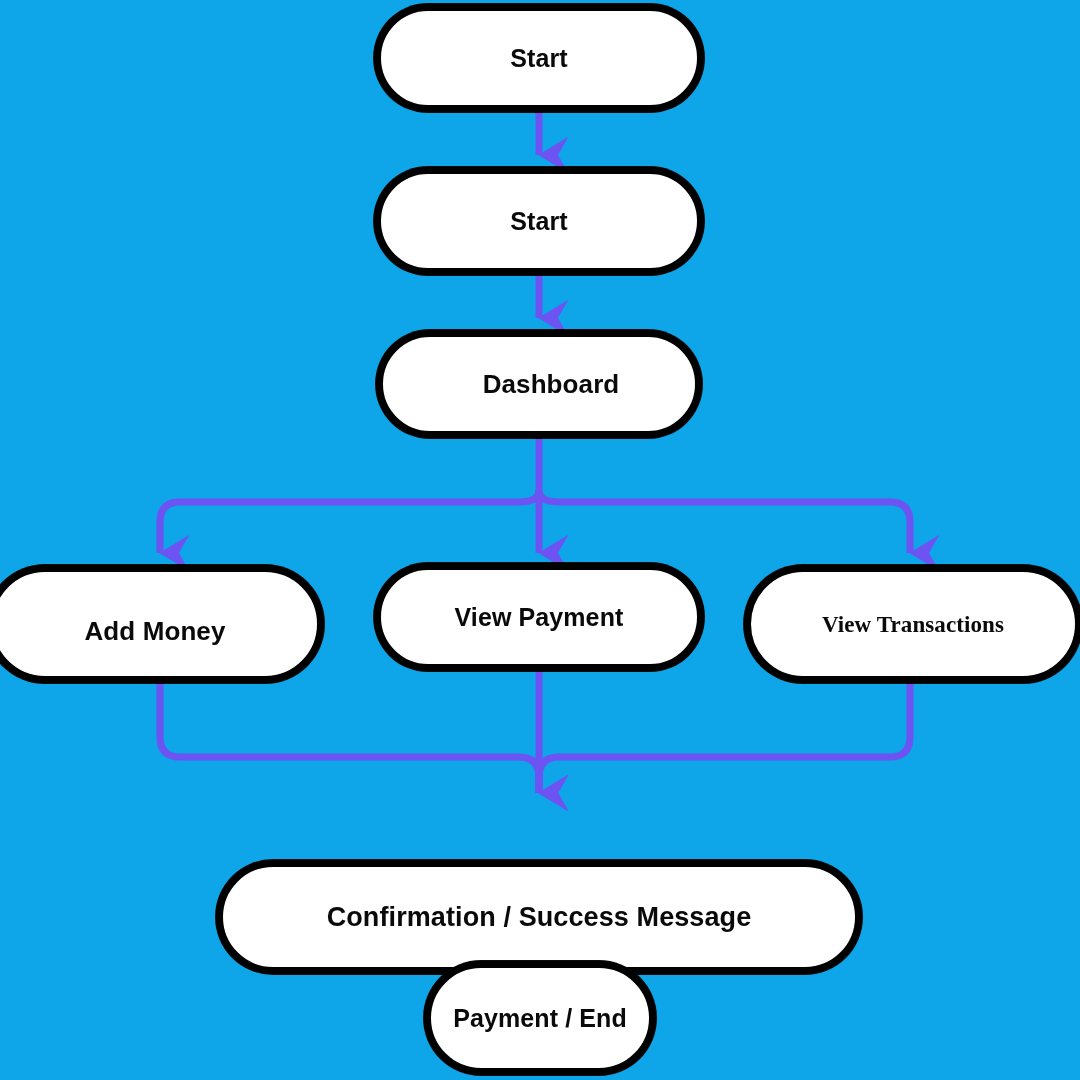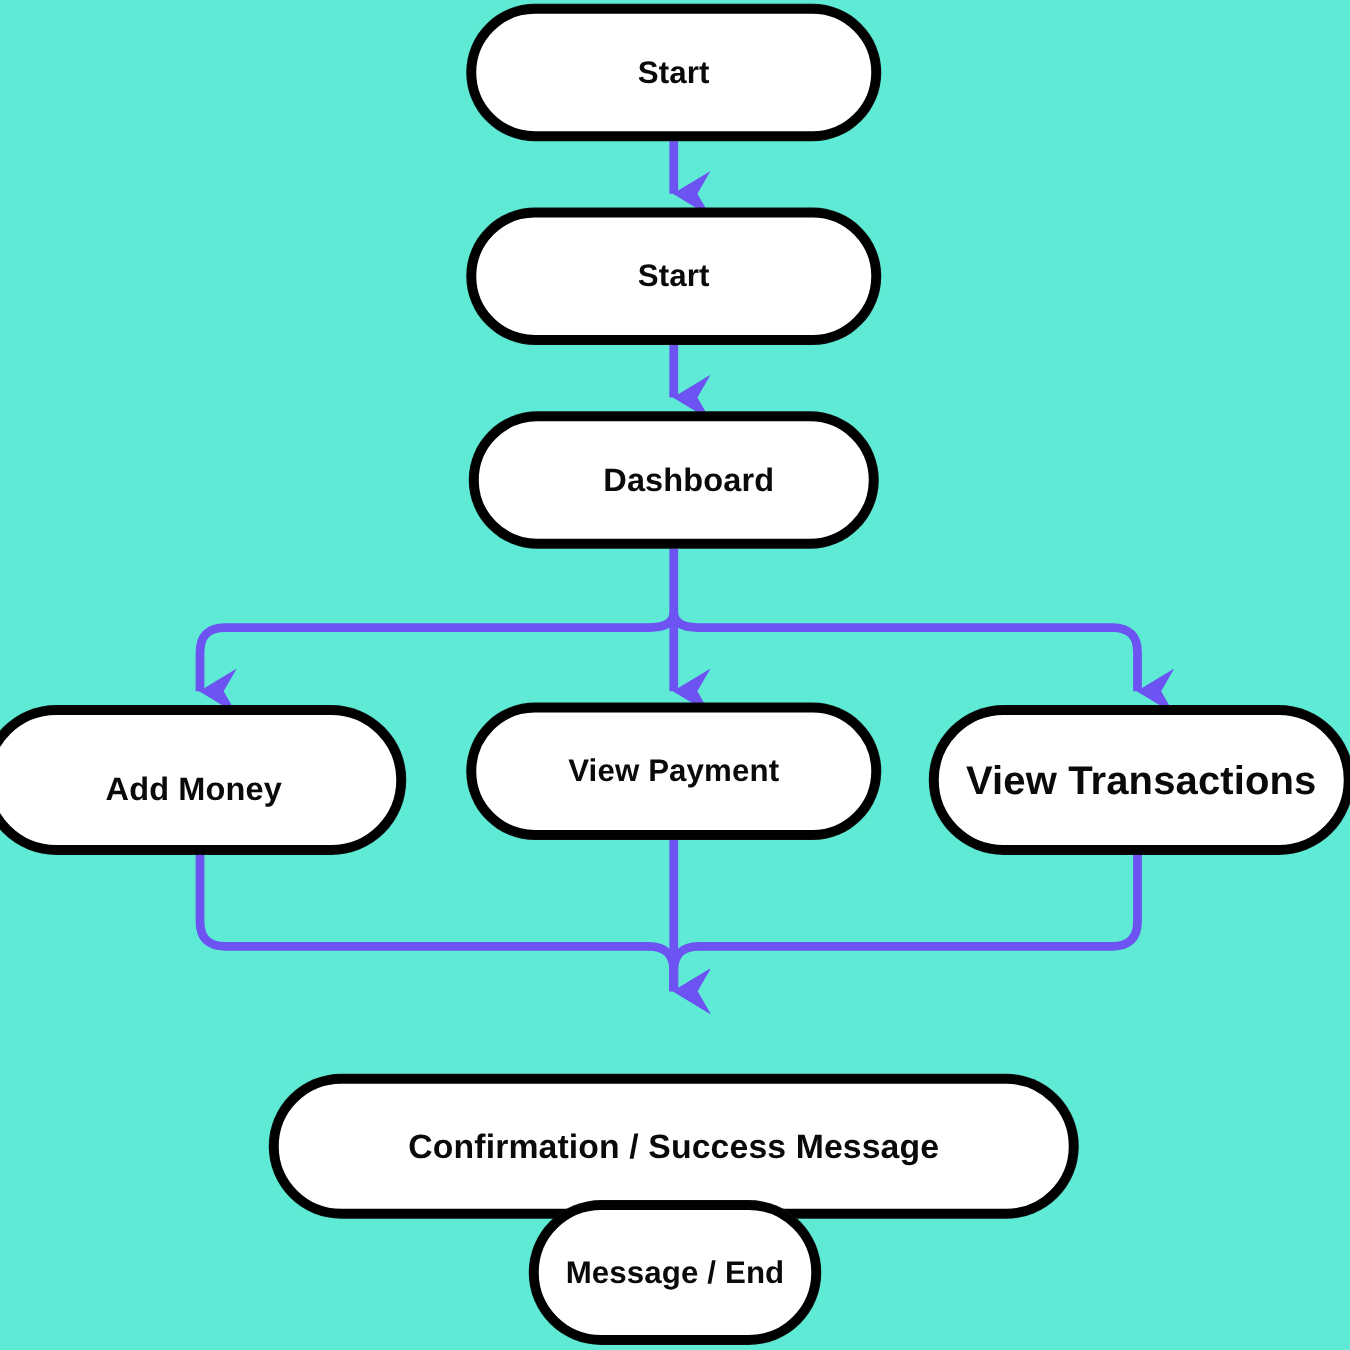--- a/index.html
+++ b/index.html
@@ -8,21 +8,21 @@
     padding: 0;
     background: #000000;
     width: 1080px;
     height: 1080px;
     overflow: hidden;
   }
   #canvas {
     position: relative;
     width: 1080px;
     height: 1080px;
-    background: #5eead4;
+    background: #0ea5e9;
     font-family: "Liberation Sans", "DejaVu Sans", sans-serif;
   }
   #edges {
     position: absolute;
     left: 0;
     top: 0;
     width: 1080px;
     height: 1080px;
     pointer-events: none;
   }
@@ -54,21 +54,21 @@
   #node-send-payment { left: 374px; top: 563px; width: 330px; height: 108px; }
   #node-view-transactions { left: 744px; top: 565px; width: 338px; height: 118px; }
   #node-confirmation { left: 216px; top: 860px; width: 646px; height: 114px; }
   #node-logout    { left: 424px; top: 961px;  width: 232px; height: 114px; }
 
   #node-start-1 .node-label,
   #node-start-2 .node-label { font-size: 25px; }
   #node-dashboard .node-label { font-size: 26px; margin-left: 24px; }
   #node-add-money .node-label { font-size: 26px; margin-top: 13px; }
   #node-send-payment .node-label { font-size: 25px; }
-  #node-view-transactions .node-label { font-size: 32px; }
+  #node-view-transactions .node-label { font-size: 23px; font-family: Liberation Serif, serif; }
   #node-confirmation .node-label { font-size: 27px; }
   #node-logout .node-label { font-size: 25px; }
 </style>
 </head>
 <body>
 
 <div id="canvas">
 
   <svg id="edges" viewBox="0 0 1080 1080" width="1080" height="1080" xmlns="http://www.w3.org/2000/svg">
     <defs>
@@ -123,16 +123,16 @@
 
   <div class="node" id="node-view-transactions">
     <span class="node-label">View Transactions</span>
   </div>
 
   <div class="node" id="node-confirmation">
     <span class="node-label">Confirmation / Success Message</span>
   </div>
 
   <div class="node" id="node-logout">
-    <span class="node-label">Message / End</span>
+    <span class="node-label">Payment / End</span>
   </div>
 
 </div>
 
 </body></html>

